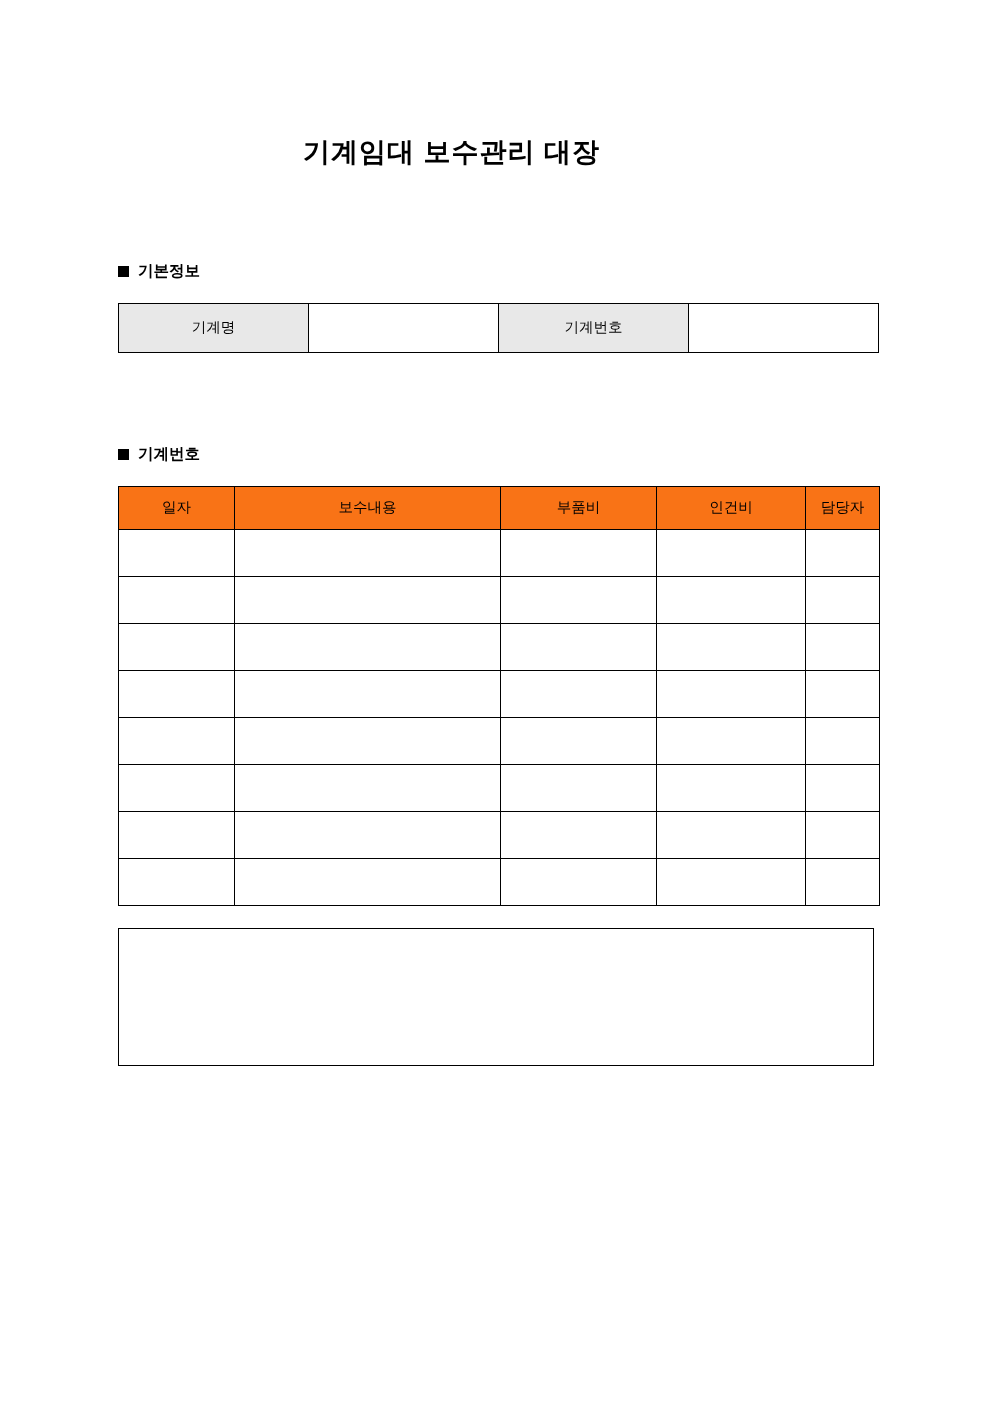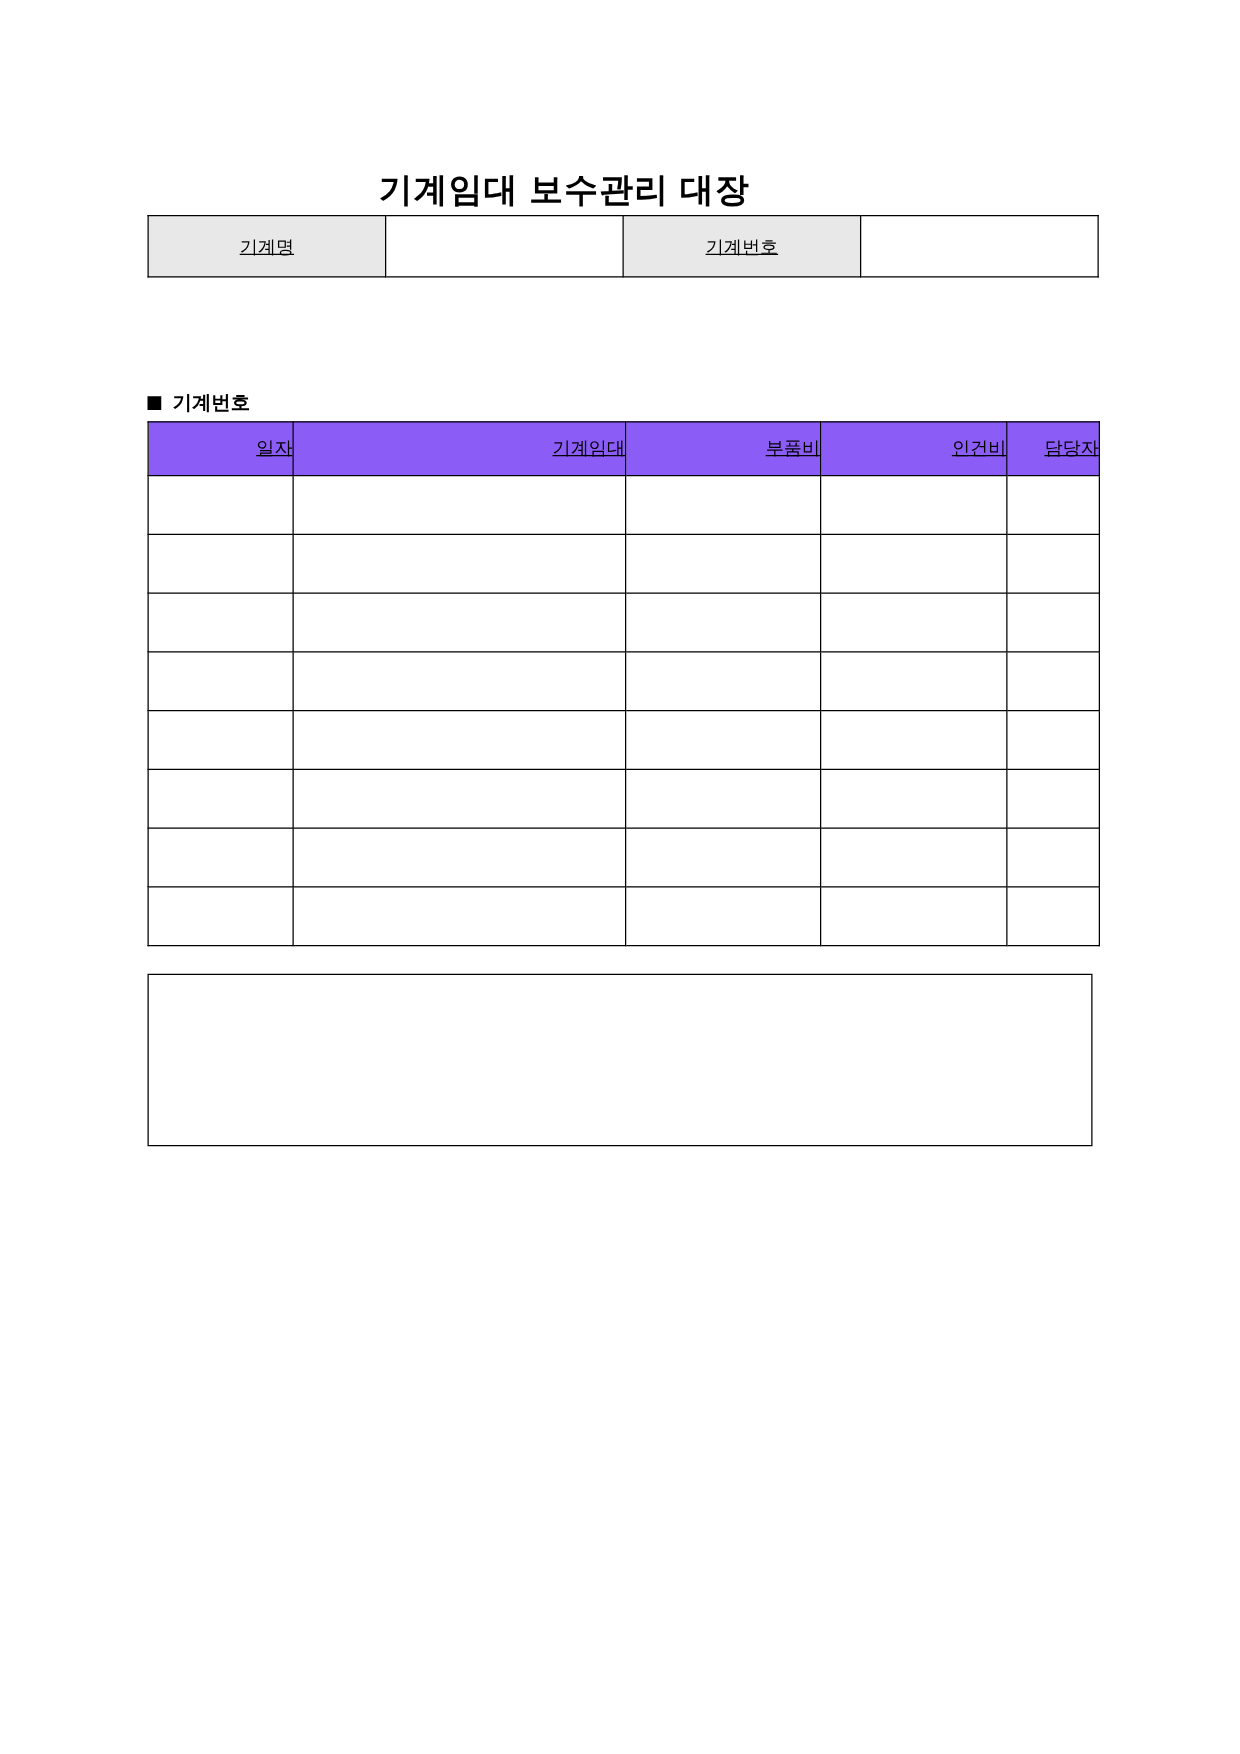--- a/index.html
+++ b/index.html
@@ -46,44 +46,43 @@
     position: relative;
     top: 1px;
   }
   .heading-basic { padding-top: 94px; }
   .heading-repair { padding-top: 92px; }
   .heading-notes { padding-top: 92px; }
 
   table.grid {
     border-collapse: collapse;
     margin-left: 118px;
-    margin-top: 4px;
+    margin-top: 22px;
     table-layout: fixed;
-    text-decoration: underline;
   }
   table.grid td, table.grid th {
     border: 1px solid #000000;
     font-size: 14.5px;
     font-weight: normal;
     text-align: center;
     vertical-align: middle;
     padding: 0;
     height: 48px;
   }
   .shaded {
     background: #e8e8e8;
   }
   
   .basic-table { width: 756px; }
   .basic-table .lbl { width: 189px; }
   .basic-table .val { width: 189px; }
 
   
   .repair-table { width: 756px; }
-  .repair-table thead td { background: #8b5cf6; height: 42px; text-align: right; }
+  .repair-table thead td { background: #f97316; height: 42px; }
   .repair-table tbody td { height: 46px; }
   .col-date { width: 115px; }
   .col-content { width: 265px; }
   .col-parts { width: 155px; }
   .col-labor { width: 148px; }
   .col-person { width: 73px; }
 
   .notes-box {
     margin-left: 118px;
     margin-top: 22px;
@@ -93,41 +92,44 @@
     box-sizing: border-box;
   }
 </style>
 </head>
 <body>
 
 <div class="page">
 
   <h1 class="doc-title">기계임대 보수관리 대장</h1>
 
+  <div class="section-heading heading-basic">
+    <span class="sec-mark"></span><span>기본정보</span>
+  </div>
 
   <table class="grid basic-table">
     <tbody>
       <tr>
         <td class="lbl shaded">기계명</td>
         <td class="val"></td>
         <td class="lbl shaded">기계번호</td>
         <td class="val"></td>
       </tr>
     </tbody>
   </table>
 
   <div class="section-heading heading-repair">
     <span class="sec-mark"></span><span>기계번호</span>
   </div>
 
   <table class="grid repair-table">
     <thead>
       <tr>
         <td class="col-date">일자</td>
-        <td class="col-content">기계임대</td>
+        <td class="col-content">보수내용</td>
         <td class="col-parts">부품비</td>
         <td class="col-labor">인건비</td>
         <td class="col-person">담당자</td>
       </tr>
     </thead>
     <tbody>
       <tr>
         <td class="col-date"></td>
         <td class="col-content"></td>
         <td class="col-parts"></td>

